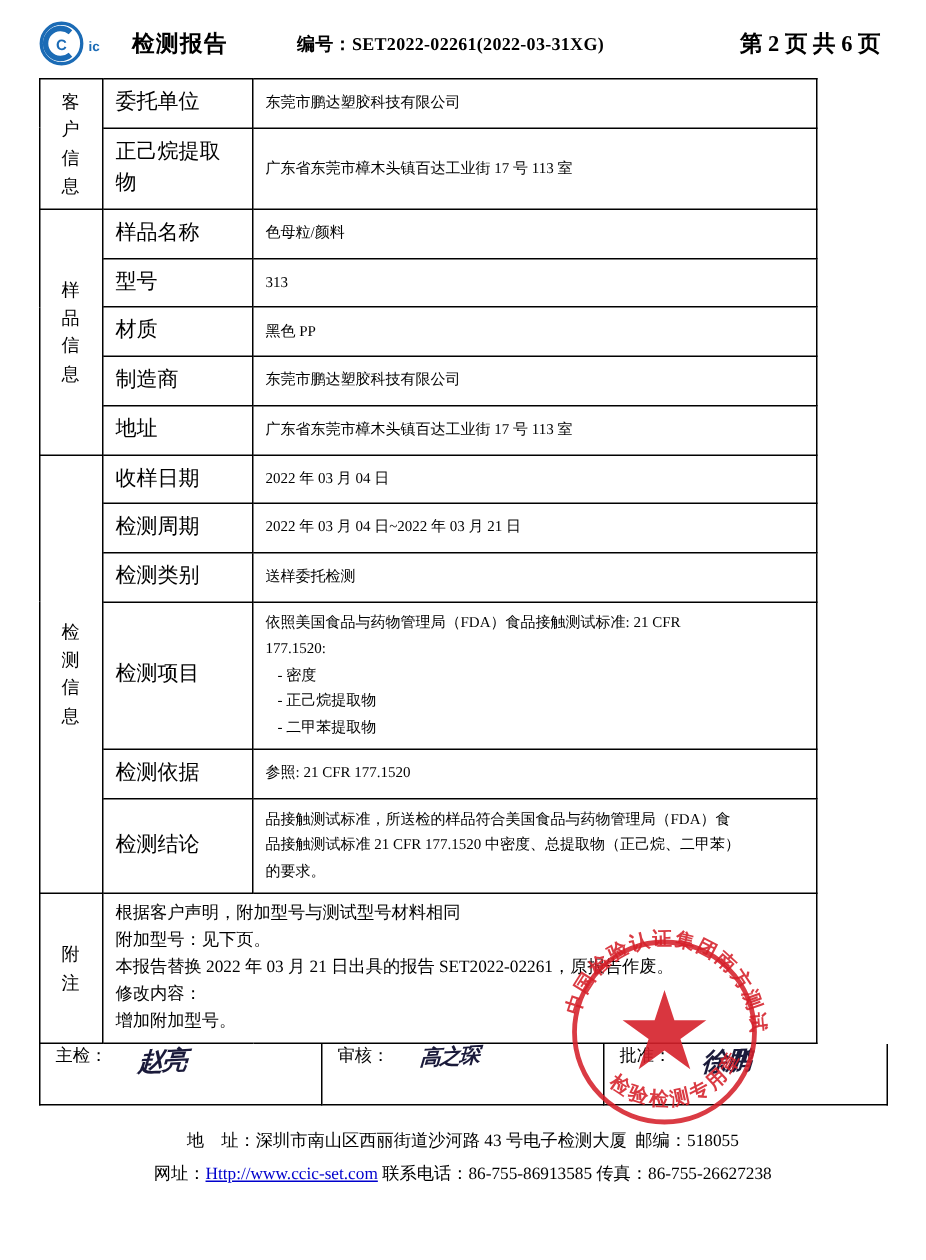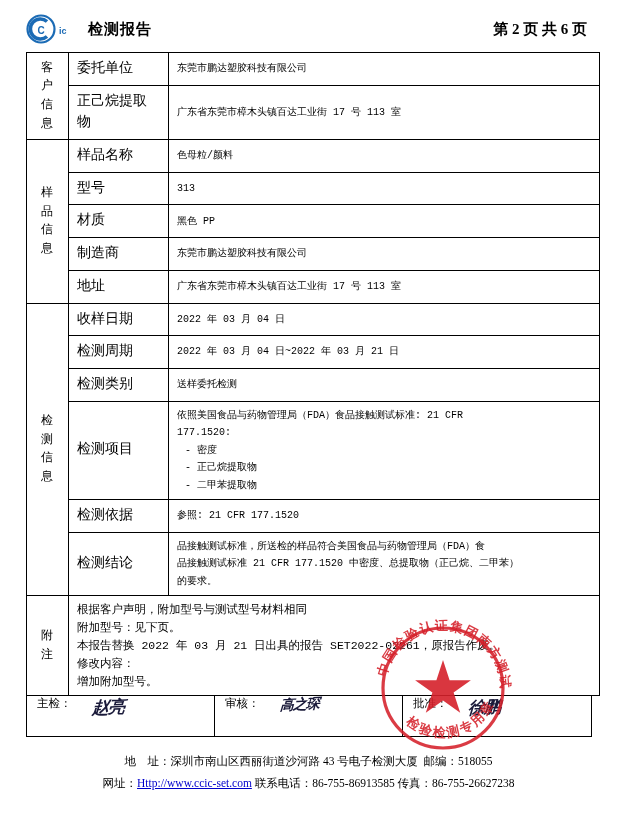--- a/index.html
+++ b/index.html
@@ -58,25 +58,24 @@
     margin-left: auto;
     padding-right: 4px;
   }
 
   
   .tbl-wrap {
     padding: 0 26px;
     box-sizing: border-box;
   }
   table.main {
-    width: 574px;
+    width: 519px;
     border-collapse: collapse;
     table-layout: fixed;
     font-size: 11.5px;
-    font-family: Liberation Mono, monospace;
   }
   table.main td {
     border: 1px solid #000;
     padding: 5px 8px;
     vertical-align: middle;
     line-height: 1.55;
   }
   td.cat {
     width: 40px;
     text-align: center;
@@ -192,20 +191,21 @@
   <div class="header">
     <div class="logo">
       <svg width="44" height="30" viewBox="0 0 44 30">
         <circle cx="15" cy="15" r="13.5" fill="none" stroke="#1b6bb5" stroke-width="2.2"></circle>
         <path d="M21 7.5 A10 10 0 1 0 21 22.5" fill="none" stroke="#1b6bb5" stroke-width="3.6"></path>
         <text x="15" y="19.5" font-family="Liberation Sans, sans-serif" font-size="10" font-weight="bold" fill="#1b6bb5" text-anchor="middle">C</text>
         <text x="33" y="20" font-family="Liberation Sans, sans-serif" font-size="9" font-weight="bold" fill="#1b6bb5">ic</text>
       </svg>
     </div>
     <div class="report-title">检测报告</div>
+    <div class="report-no"><span>编号：</span><span>SET2022-02261(2022-03-31XG)</span></div>
     <div class="page-no">第 2 页 共 6 页</div>
   </div>
 
   <div class="tbl-wrap">
     <table class="main">
       <colgroup>
         <col style="width:42px">
         <col style="width:100px">
         <col>
       </colgroup>

